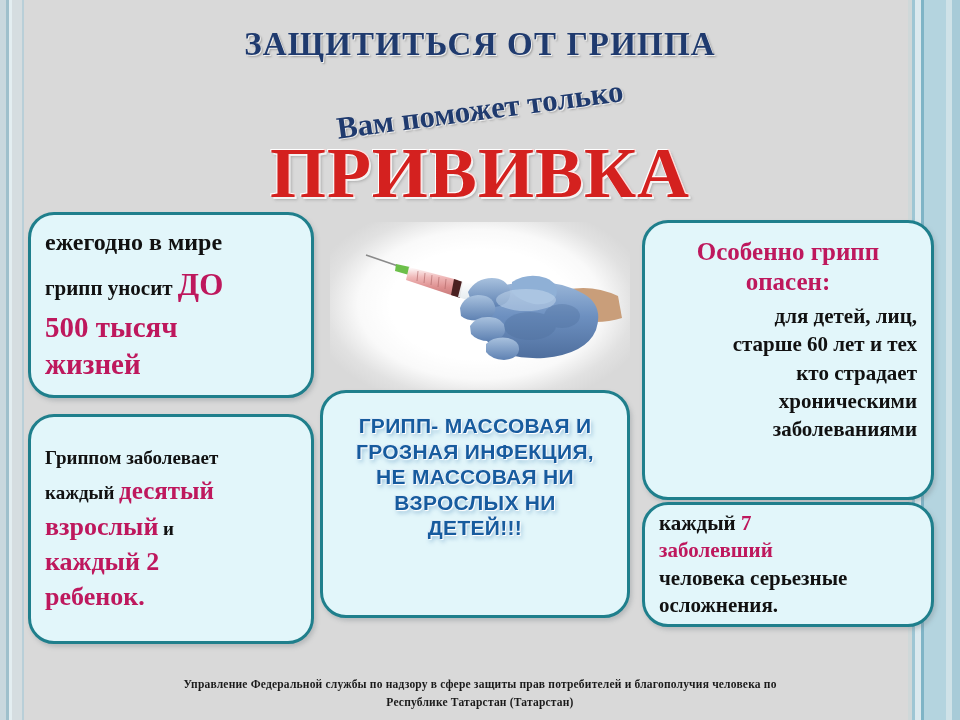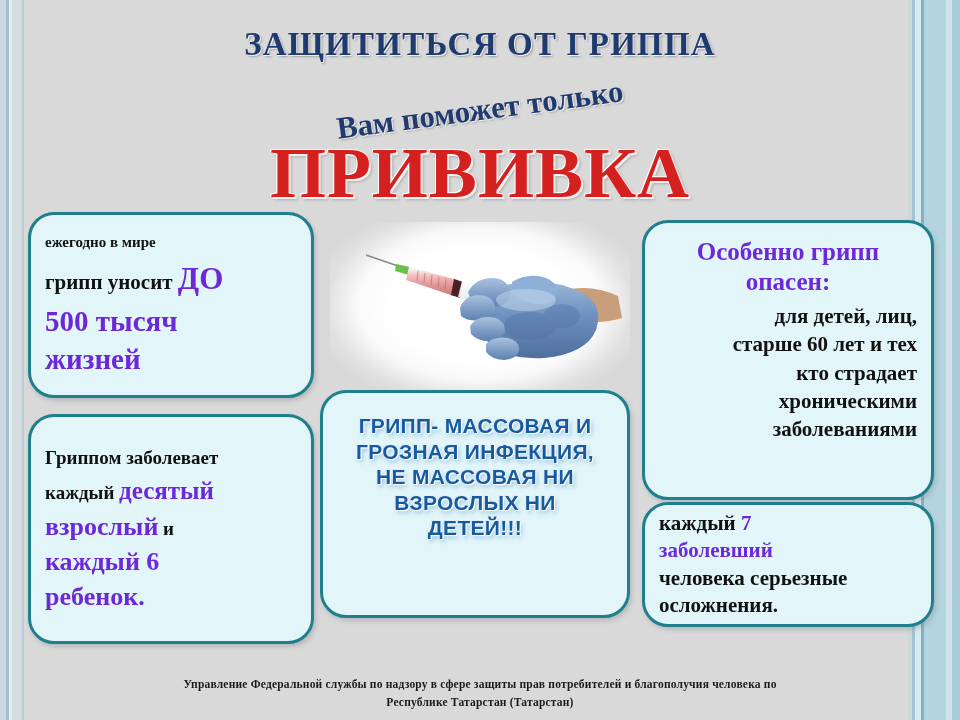--- a/index.html
+++ b/index.html
@@ -96,26 +96,26 @@
   }
   .box-inner {
     padding: 10px 14px;
     height: 100%;
     box-sizing: border-box;
     display: flex;
     flex-direction: column;
     justify-content: center;
   }
   .ln { line-height: 1.22; }
-  .red   { color: #6d28d9; }
+  .red   { color: #be185d; }
   .black { color: #111111; }
 
   
   #box-annual { left: 28px;  top: 212px; width: 286px; height: 186px; }
-  #box-annual .l1 { font-size: 15px; font-weight: bold; }
+  #box-annual .l1 { font-size: 24px; font-weight: bold; }
   #box-annual .l2 { font-size: 21px; font-weight: bold; margin-top: 9px; }
   #box-annual .l3 { font-size: 29px; font-weight: bold; margin-top: 6px; }
   #box-annual .l4 { font-size: 29px; font-weight: bold; margin-top: 2px; }
   #box-annual .big { font-size: 31px; }
 
   
   #box-incidence { left: 28px; top: 414px; width: 286px; height: 230px; }
   #box-incidence .l1 { font-size: 19px; font-weight: bold; }
   #box-incidence .l2 { font-size: 19px; font-weight: bold; margin-top: 7px; }
   #box-incidence .l3 { font-size: 26px; font-weight: bold; margin-top: 5px; }
@@ -279,21 +279,21 @@
       <div class="ln l3 red">500 тысяч</div>
       <div class="ln l4 red">жизней</div>
     </div>
   </div>
 
   <div class="box" id="box-incidence">
     <div class="box-inner">
       <div class="ln l1 black">Гриппом заболевает</div>
       <div class="ln l2"><span class="black">каждый </span><span class="red em">десятый</span></div>
       <div class="ln l3"><span class="red">взрослый</span><span class="black" style="font-size:19px"> и</span></div>
-      <div class="ln l4 red">каждый 6</div>
+      <div class="ln l4 red">каждый 2</div>
       <div class="ln l5 red">ребенок.</div>
     </div>
   </div>
 
   <div class="box" id="box-mass">
     <div class="box-inner">
       <div class="mass-text">ГРИПП- МАССОВАЯ И</div>
       <div class="mass-text">ГРОЗНАЯ ИНФЕКЦИЯ,</div>
       <div class="mass-text">НЕ МАССОВАЯ НИ</div>
       <div class="mass-text">ВЗРОСЛЫХ НИ</div>

